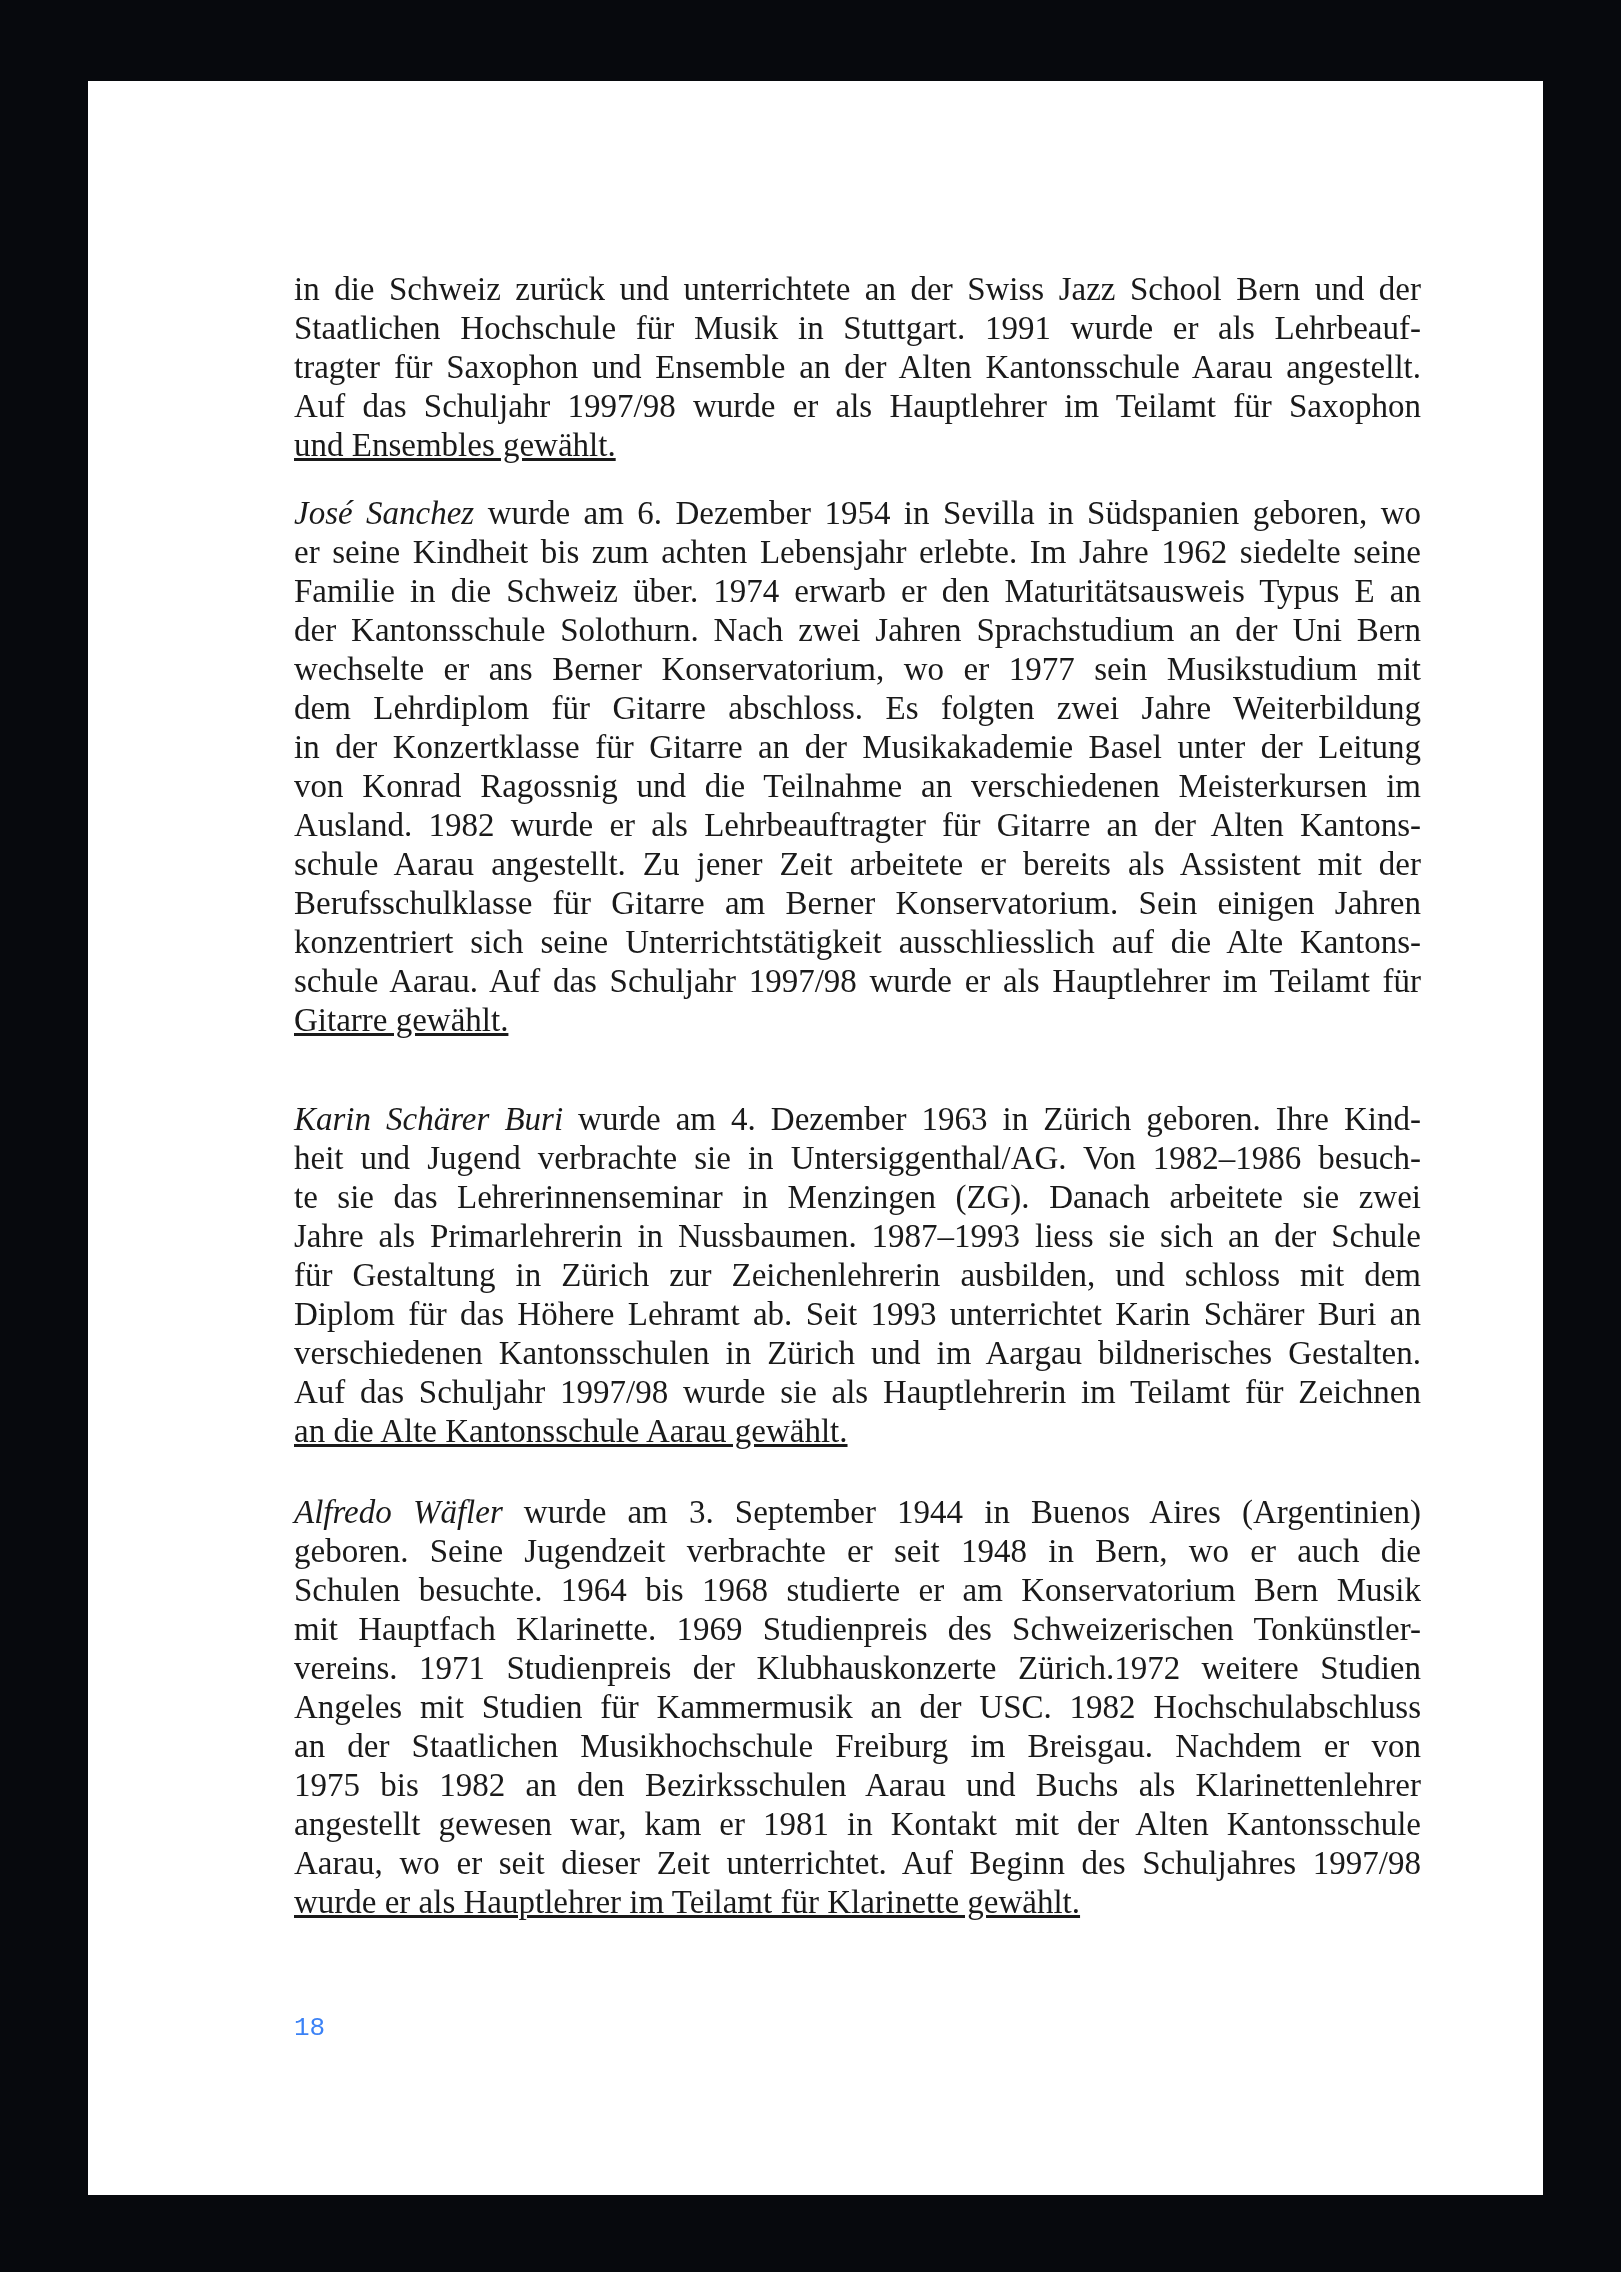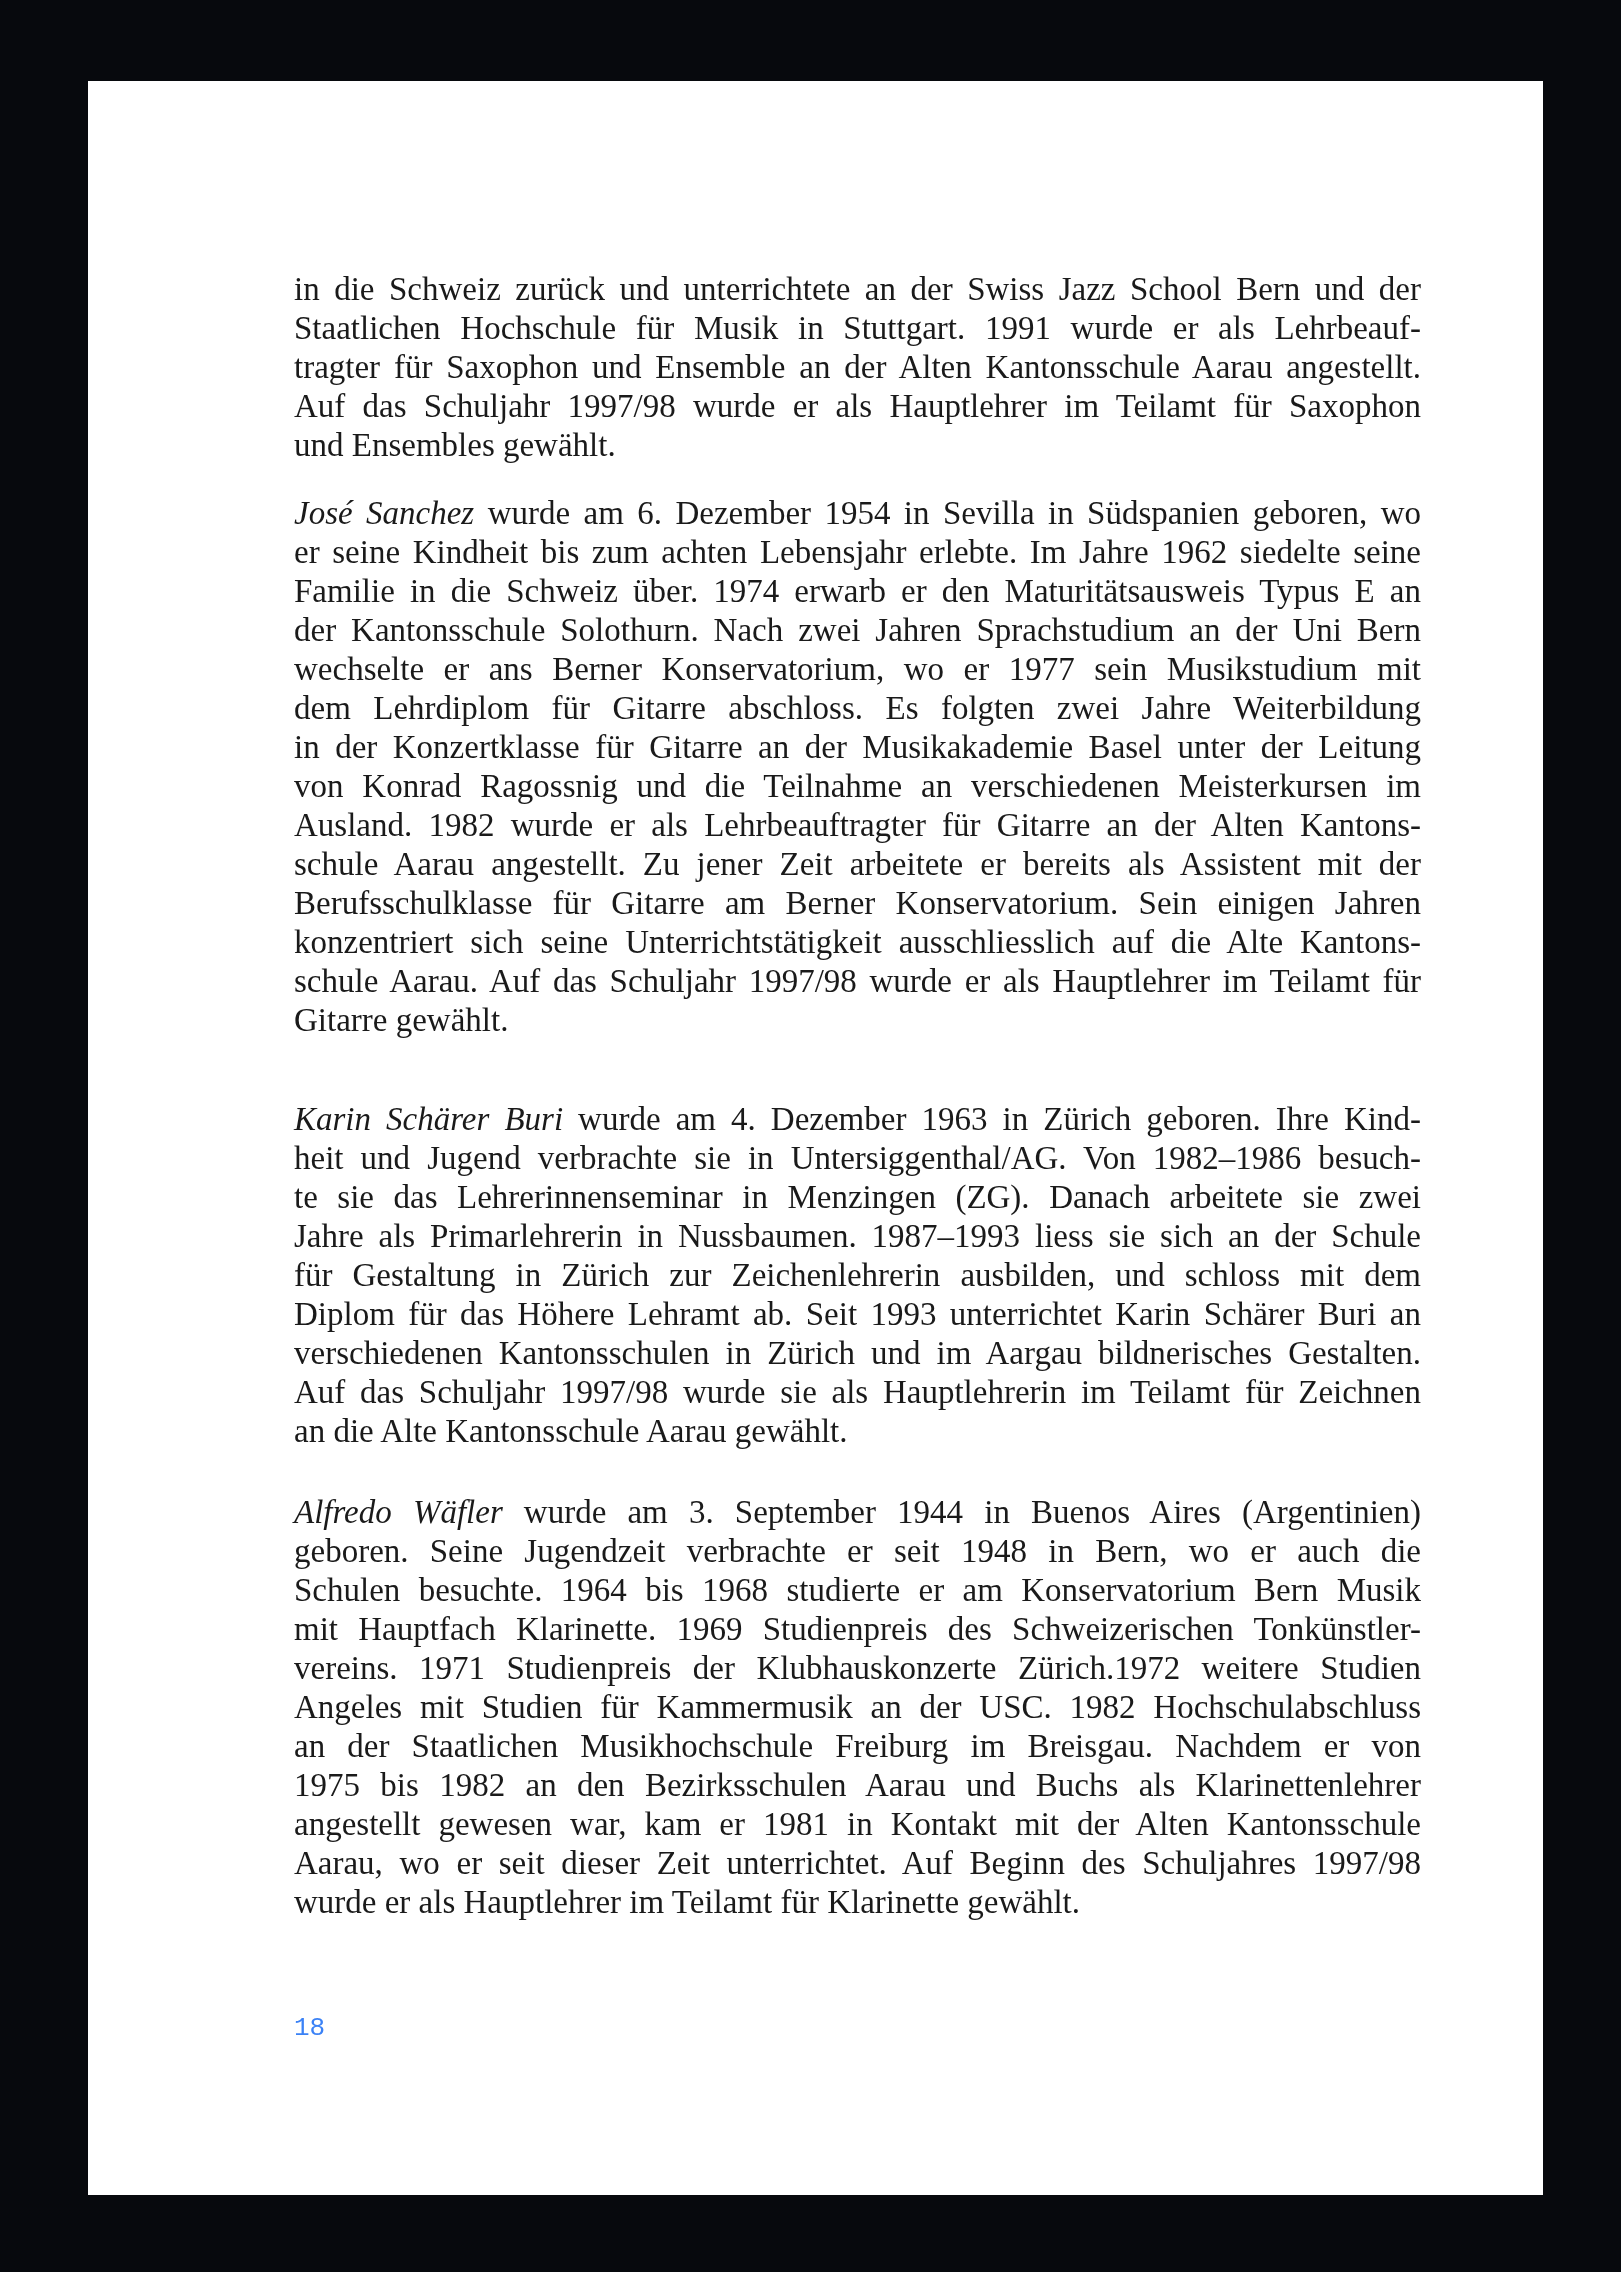--- a/index.html
+++ b/index.html
@@ -28,20 +28,21 @@
     display: block;
     white-space: nowrap;
     text-align: justify;
     text-align-last: justify;
     height: 39px;
     overflow: visible;
   }
   .line.last {
     text-align: center;
     text-align-last: left;
+    text-decoration: underline;
   }
   .name { font-style: italic; margin-top: 20px; }
   .pagenum {
     position: absolute;
     left: 206px;
     top: 1928px;
     font-family: Liberation Mono, monospace;
     font-size: 26px;
     line-height: 39px;
     color: #3b82f6;

